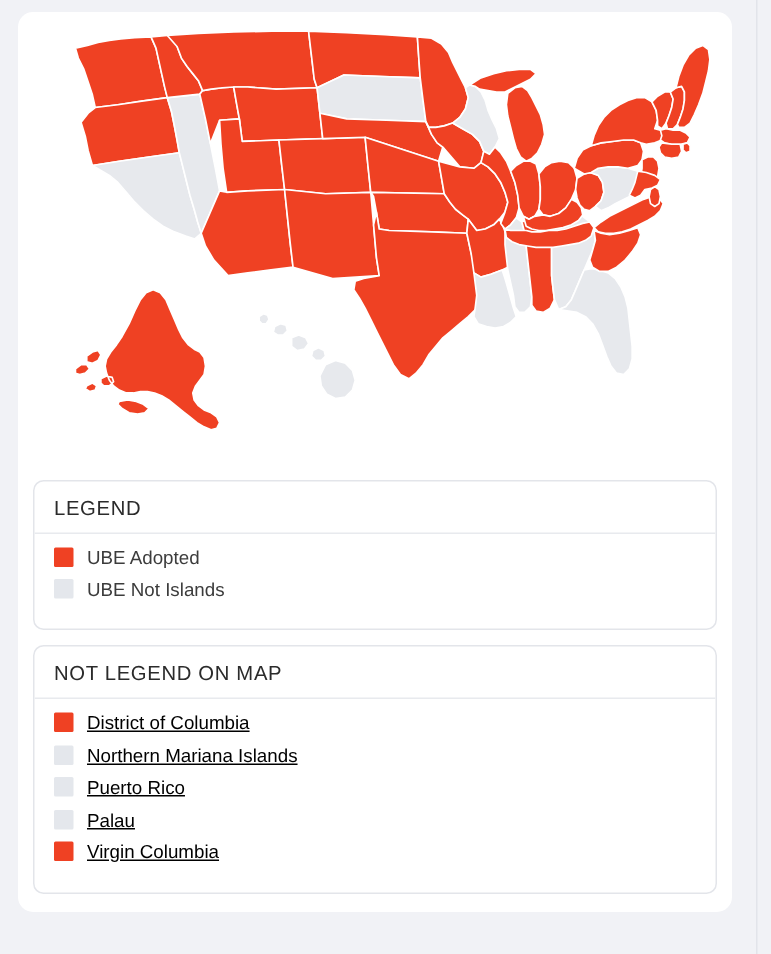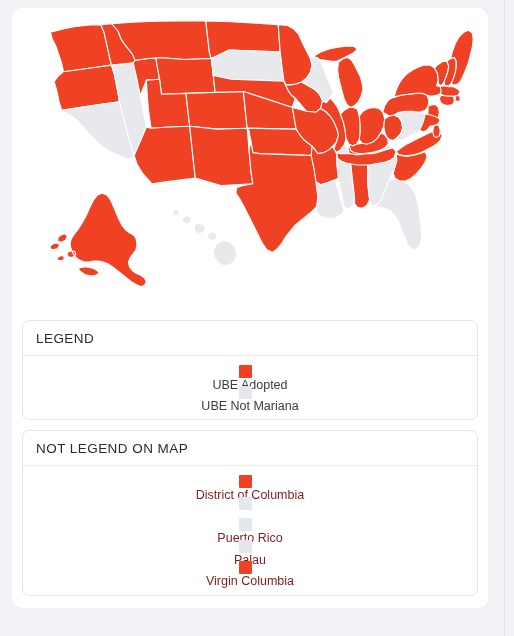--- a/index.html
+++ b/index.html
@@ -55,40 +55,40 @@
     padding:10px 13px 9px 13px;
     border-bottom:1px solid #e8eaee;
     font-size:13.5px;
     letter-spacing:.45px;
     color:#2b2b2b;
     font-weight:400;
   }
   .panel-body{padding:9px 13px 12px 13px;}
   .row{
     display:flex;
-    align-items:center;
+    align-items:flex-start;
     height:21px;
-    flex-direction:column;
   }
   .swatch{
     width:13px;height:13px;
     flex:0 0 13px;
     border-radius:1px;
     margin-right:9px;
   }
   .swatch.adopted{background:#ef4123;}
   .swatch.not-adopted{background:#e4e7ec;}
   .row-label{
     font-size:12.5px;
     color:#3c3c3c;
   }
   .panel-body.links .row{height:21.5px;}
   .row-link{
     font-size:12.5px;
-    color:#7f1d1d;
+    color:#000000;
+    text-decoration:underline;
     cursor:pointer;
   }
 </style>
 </head>
 <body>
 
 <div id="app">
 
   <div class="scroll-gutter"></div>
 
@@ -172,34 +172,35 @@
 
     <div class="panel">
       <div class="panel-head">LEGEND</div>
       <div class="panel-body">
         <div class="row">
           <span class="swatch adopted"></span>
           <span class="row-label">UBE Adopted</span>
         </div>
         <div class="row">
           <span class="swatch not-adopted"></span>
-          <span class="row-label">UBE Not Mariana</span>
+          <span class="row-label">UBE Not Islands</span>
         </div>
       </div>
     </div>
 
     <div class="panel">
       <div class="panel-head">NOT LEGEND ON MAP</div>
       <div class="panel-body links">
         <div class="row">
           <span class="swatch adopted"></span>
           <a class="row-link">District of Columbia</a>
         </div>
         <div class="row">
           <span class="swatch not-adopted"></span>
+          <a class="row-link">Northern Mariana Islands</a>
         </div>
         <div class="row">
           <span class="swatch not-adopted"></span>
           <a class="row-link">Puerto Rico</a>
         </div>
         <div class="row">
           <span class="swatch not-adopted"></span>
           <a class="row-link">Palau</a>
         </div>
         <div class="row">

